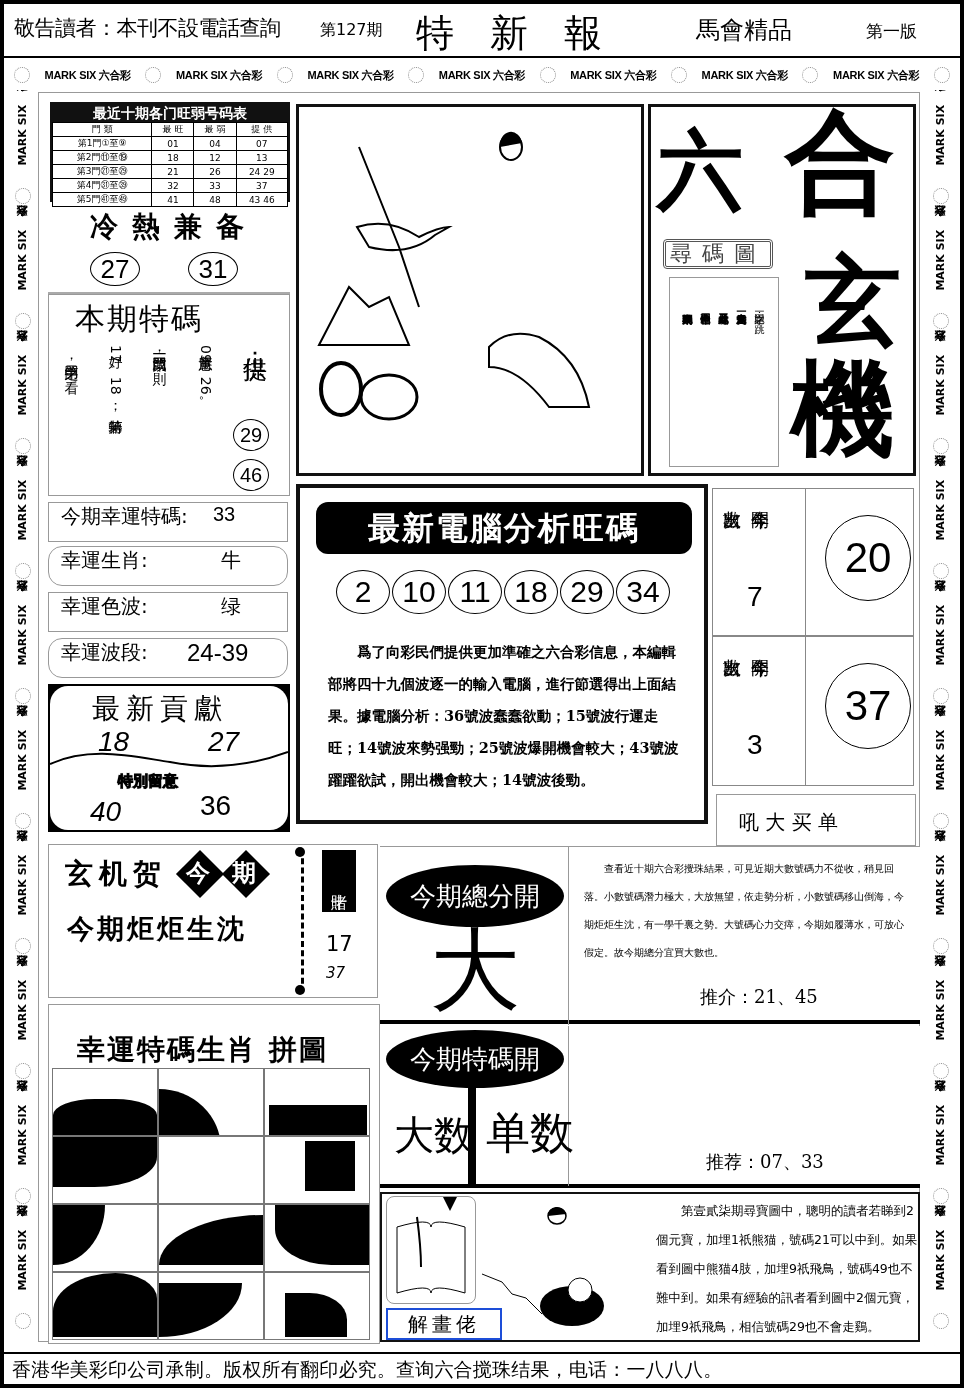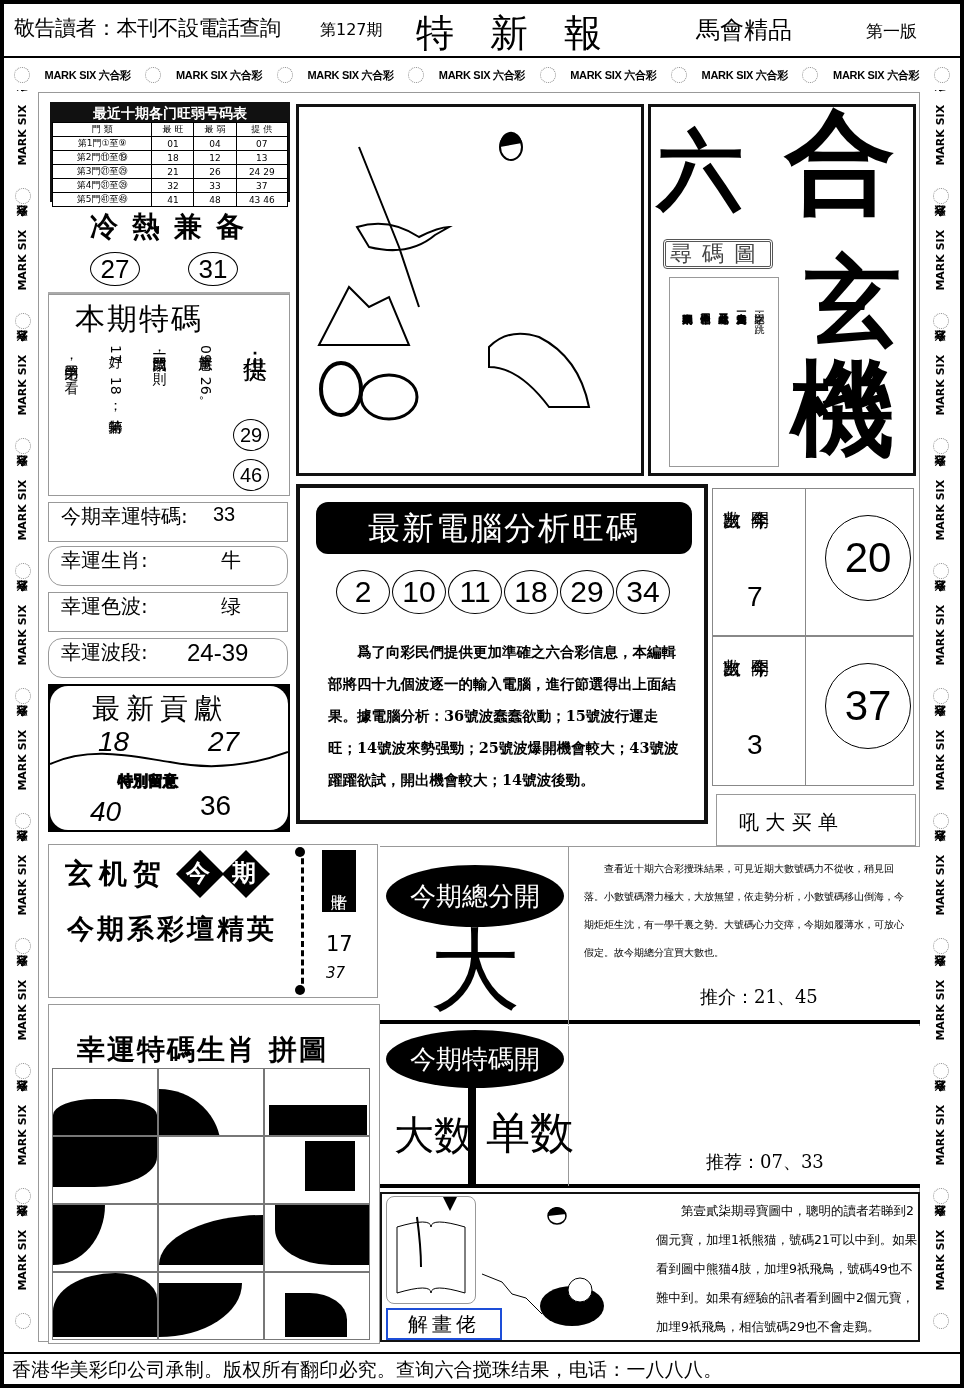--- a/index.html
+++ b/index.html
@@ -23,21 +23,21 @@
 .tbl .th{color:#fff;font-weight:bold;font-size:14px;text-align:center;height:18px;line-height:18px}
 .tbl table{width:100%;border-collapse:collapse;background:#fff;font-size:9px}
 .tbl td{border:1px solid #000;text-align:center;height:14px;padding:0}
 .circle{display:inline-flex;align-items:center;justify-content:center;border:1.5px solid #000;border-radius:50%;font-family:"Liberation Sans",sans-serif}
 .heading-brush{font-family:"DejaVu Serif",serif;font-weight:bold}
 .vtext{writing-mode:vertical-rl;font-size:14px;line-height:22px}
 .luck{position:absolute;left:48px;width:240px;height:40px;border:1px solid #999;font-size:20px;display:flex;align-items:flex-start;padding-left:12px}
 .luck .lv{position:absolute;font-family:"Liberation Sans",sans-serif}
 .rounded{border-radius:14px}
 .bigcomp{left:296px;top:484px;width:412px;height:340px;border:4px solid #111;background:#fff}
-.bigcomp .banner{position:absolute;left:16px;top:14px;width:376px;height:52px;background:#000;border-radius:12px;color:#fff;font-size:32px;font-weight:normal;text-align:center;line-height:52px;letter-spacing:2px}
+.bigcomp .banner{position:absolute;left:16px;top:14px;width:376px;height:52px;background:#000;border-radius:12px;color:#fff;font-size:32px;font-weight:bold;text-align:center;line-height:52px;letter-spacing:2px}
 .bigcomp .nums{position:absolute;left:36px;top:82px;display:flex}
 .bigcomp .nums .circle{width:54px;height:44px;font-size:30px;margin-right:2px;border-radius:50%}
 .bigcomp .para{position:absolute;left:28px;top:148px;width:356px;font-size:14.5px;line-height:32px;font-family:"DejaVu Serif",serif;font-weight:bold;text-indent:2em}
 .count{position:absolute;left:712px;width:202px;border:1px solid #888;background:#fff}
 .count .lab{position:absolute;left:8px;top:8px;display:flex;flex-direction:row-reverse;gap:6px;font-size:18px}
 .count .lab span{writing-mode:vertical-rl;line-height:22px}
 .count .n{position:absolute;left:34px;font-size:28px;font-family:"Liberation Sans",sans-serif}
 .count .big{position:absolute;left:112px;top:26px;width:86px;height:86px;font-size:42px}
 .count .div{position:absolute;left:92px;top:0;width:1px;height:100%;background:#888}
 .oval{background:#000;color:#fff;border-radius:50%;text-align:center;font-family:"DejaVu Sans",sans-serif}
@@ -215,21 +215,21 @@
     <div class="abs" style="left:150px;top:104px;font-size:28px;font-family:'Liberation Sans',sans-serif">36</div>
   </div>
 </div>
 
 <div class="box" style="left:48px;top:844px;width:330px;height:154px">
   <div class="abs heading-brush" style="left:16px;top:10px;font-size:28px;letter-spacing:6px">玄机贺</div>
   <div class="abs" style="left:134px;top:12px;width:34px;height:34px;background:#000;transform:rotate(45deg)"></div>
   <div class="abs heading-brush" style="left:137px;top:12px;color:#fff;font-size:24px">今</div>
   <div class="abs" style="left:180px;top:12px;width:34px;height:34px;background:#000;transform:rotate(45deg)"></div>
   <div class="abs heading-brush" style="left:183px;top:12px;color:#fff;font-size:24px">期</div>
-  <div class="abs heading-brush" style="left:18px;top:66px;font-size:27px;letter-spacing:3px">今期系彩壇精英</div>
+  <div class="abs heading-brush" style="left:18px;top:66px;font-size:27px;letter-spacing:3px">今期炬炬生沈</div>
   <div class="abs" style="left:252px;top:4px;width:2px;height:144px;border-left:3px dashed #000"></div>
   <div class="abs" style="left:246px;top:2px;width:10px;height:10px;border-radius:50%;background:#000"></div>
   <div class="abs" style="left:246px;top:140px;width:10px;height:10px;border-radius:50%;background:#000"></div>
 </div>
 <div class="abs" style="left:322px;top:850px;width:34px;height:62px;background:#000;color:#fff;font-size:16px;writing-mode:vertical-rl;text-align:center;line-height:34px">賭十</div>
 <div class="abs" style="left:326px;top:932px;font-size:21px;">17</div>
 <div class="abs" style="left:326px;top:964px;font-size:15px;font-style:italic">37</div>
 
 <div class="box" style="left:48px;top:1004px;width:332px;height:340px">
   <div class="abs heading-brush" style="left:28px;top:26px;font-size:28px;letter-spacing:2px">幸運特碼生肖 拼圖</div>

